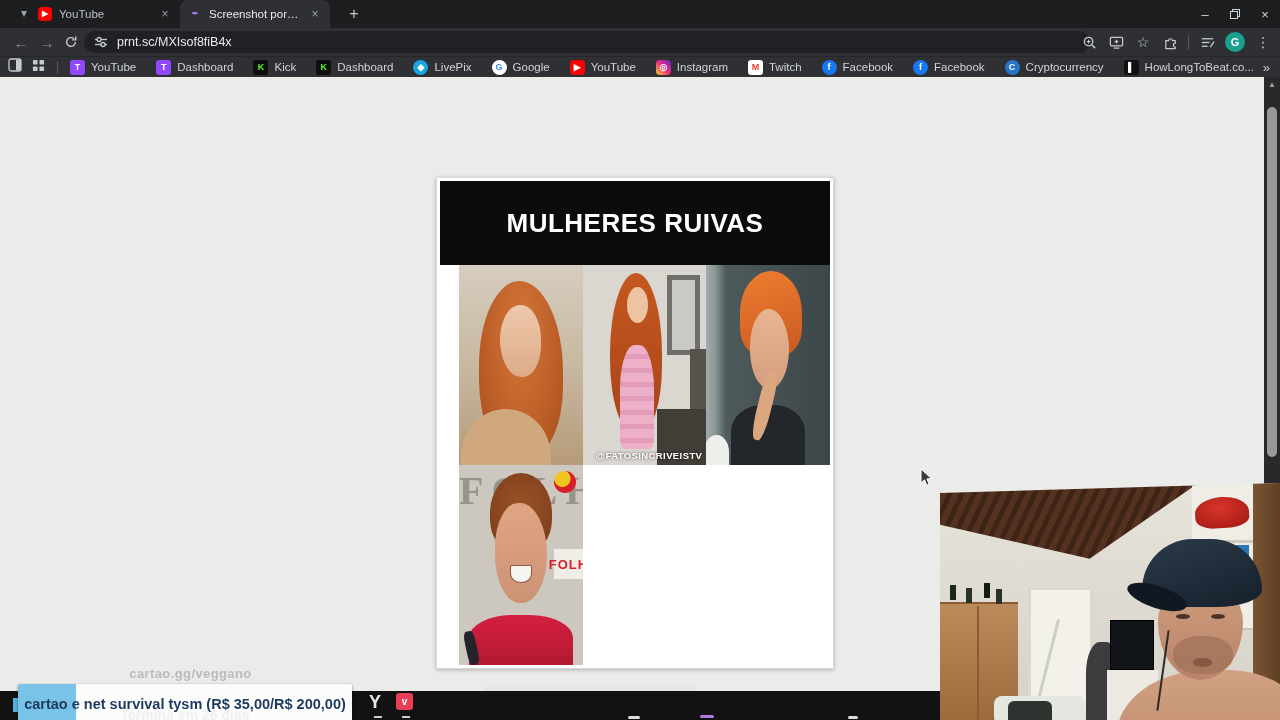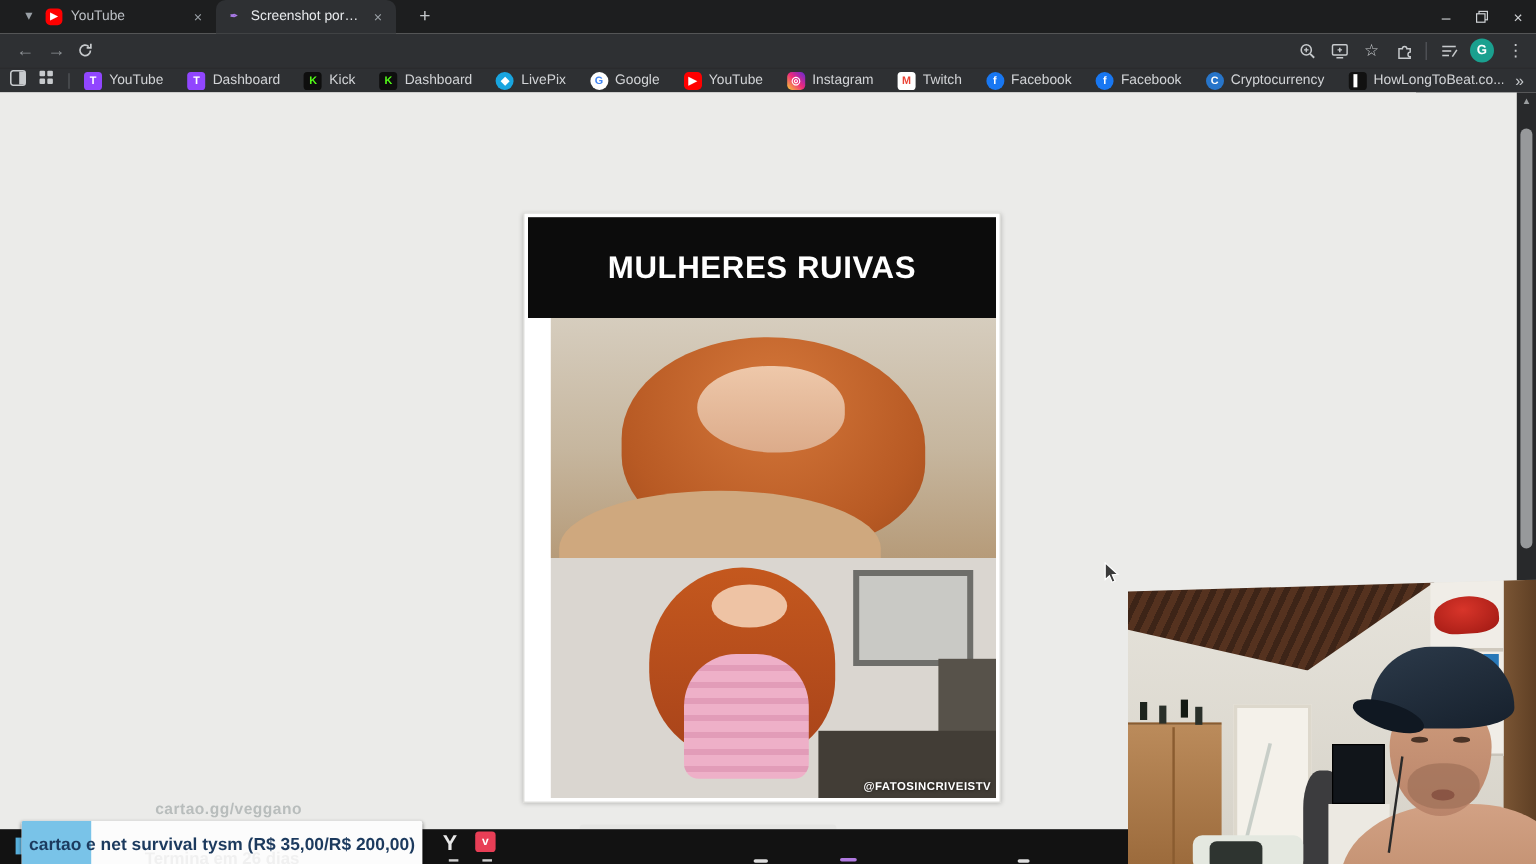--- a/index.html
+++ b/index.html
@@ -36,21 +36,21 @@
   .bm { display:flex; align-items:center; gap:6px; padding:1px 8px; border-radius:6px; }
   .bm .fav { width:15px; height:15px; font-size:9px; line-height:15px; text-align:center; font-weight:bold; border-radius:3px; }
   .bm-label { color:#d2d4d7; font-size:11.5px; white-space:nowrap; }
   .bm-overflow { color:#c7cacd; font-size:13px; padding:0 10px; }
 
   
   .content { position:absolute; left:0; top:77px; width:1180px; height:643px; background:#ebebe9; }
 
   .meme-card { position:absolute; left:436px; top:100px; width:398px; height:492px; background:#fff; border:1px solid #d8d8d4; box-shadow:0 1px 4px rgba(0,0,0,.25); padding:3px; display:flex; flex-direction:column; }
   .meme-title { height:84px; background:#0c0c0c; color:#fff; display:flex; flex-direction:column; align-items:center; justify-content:center; font-weight:800; font-size:26px; line-height:1.25; letter-spacing:.5px; text-align:center; }
-  .meme-grid { flex:1; display:grid; grid-template-columns:1fr; grid-template-rows:1fr 1fr;padding-left:19px; }
+  .meme-grid { flex:1; display:grid; grid-template-columns:1fr 1fr 1fr; grid-template-rows:1fr 1fr;padding-left:19px; }
   .ph { position:relative; overflow:hidden; }
   .ph > div { position:absolute; }
 
   .ph-tl { background:linear-gradient(180deg,#d6cdbe 0%,#c6b69e 55%,#b69b79 100%); }
   .tl-hair { left:16%; top:8%; width:68%; height:88%; background:radial-gradient(ellipse at 50% 30%,#d4773a 0%,#b85a24 70%,#a34c1c 100%); border-radius:48% 52% 40% 44%; }
   .tl-face { left:33%; top:20%; width:33%; height:36%; background:linear-gradient(180deg,#eec8aa,#dcab8a); border-radius:50% 50% 46% 54%; }
   .tl-sweater { left:2%; bottom:-2%; width:72%; height:30%; background:#cfa87e; border-radius:50% 50% 0 0 / 80% 80% 0 0; }
 
   .ph-tr { background:#dad6d0; }
   .tr-frame { right:5%; top:5%; width:27%; height:40%; background:#c9c9c5; border:5px solid #6e6e6a; }
@@ -169,20 +169,31 @@
   </div>
 
   <div class="toolbar">
     <div class="nav-icon" style="left:12px">←</div>
     <div class="nav-icon" style="left:38px">→</div>
     <div class="nav-icon lit" style="left:62px">
       <svg width="14" height="14" viewBox="0 0 16 16">
           <path d="M13 8a5 5 0 1 1-1.6-3.7" fill="none" stroke="#c7cacd" stroke-width="1.6"></path>
           <path d="M13.4 1.6v4h-4" fill="none" stroke="#c7cacd" stroke-width="1.6"></path>
         </svg>
+    </div>
+    <div class="urlbar">
+      <svg width="14" height="14" viewBox="0 0 14 14">
+          <g stroke="#c7cacd" stroke-width="1.3" fill="#202124">
+            <line x1="1" y1="4.5" x2="13" y2="4.5"></line>
+            <circle cx="5" cy="4.5" r="2"></circle>
+            <line x1="1" y1="9.5" x2="13" y2="9.5"></line>
+            <circle cx="9" cy="9.5" r="2"></circle>
+          </g>
+        </svg>
+      <span class="url-text">prnt.sc/MXIsof8fiB4x</span>
     </div>
     <div class="tb-right">
       <div class="tb-ic">
         <svg width="15" height="15" viewBox="0 0 16 16">
             <circle cx="7" cy="7" r="4.5" fill="none" stroke="#c7cacd" stroke-width="1.4"></circle>
             <line x1="10.5" y1="10.5" x2="14" y2="14" stroke="#c7cacd" stroke-width="1.6"></line>
             <line x1="5" y1="7" x2="9" y2="7" stroke="#c7cacd" stroke-width="1.2"></line>
             <line x1="7" y1="5" x2="7" y2="9" stroke="#c7cacd" stroke-width="1.2"></line>
           </svg>
       </div>

